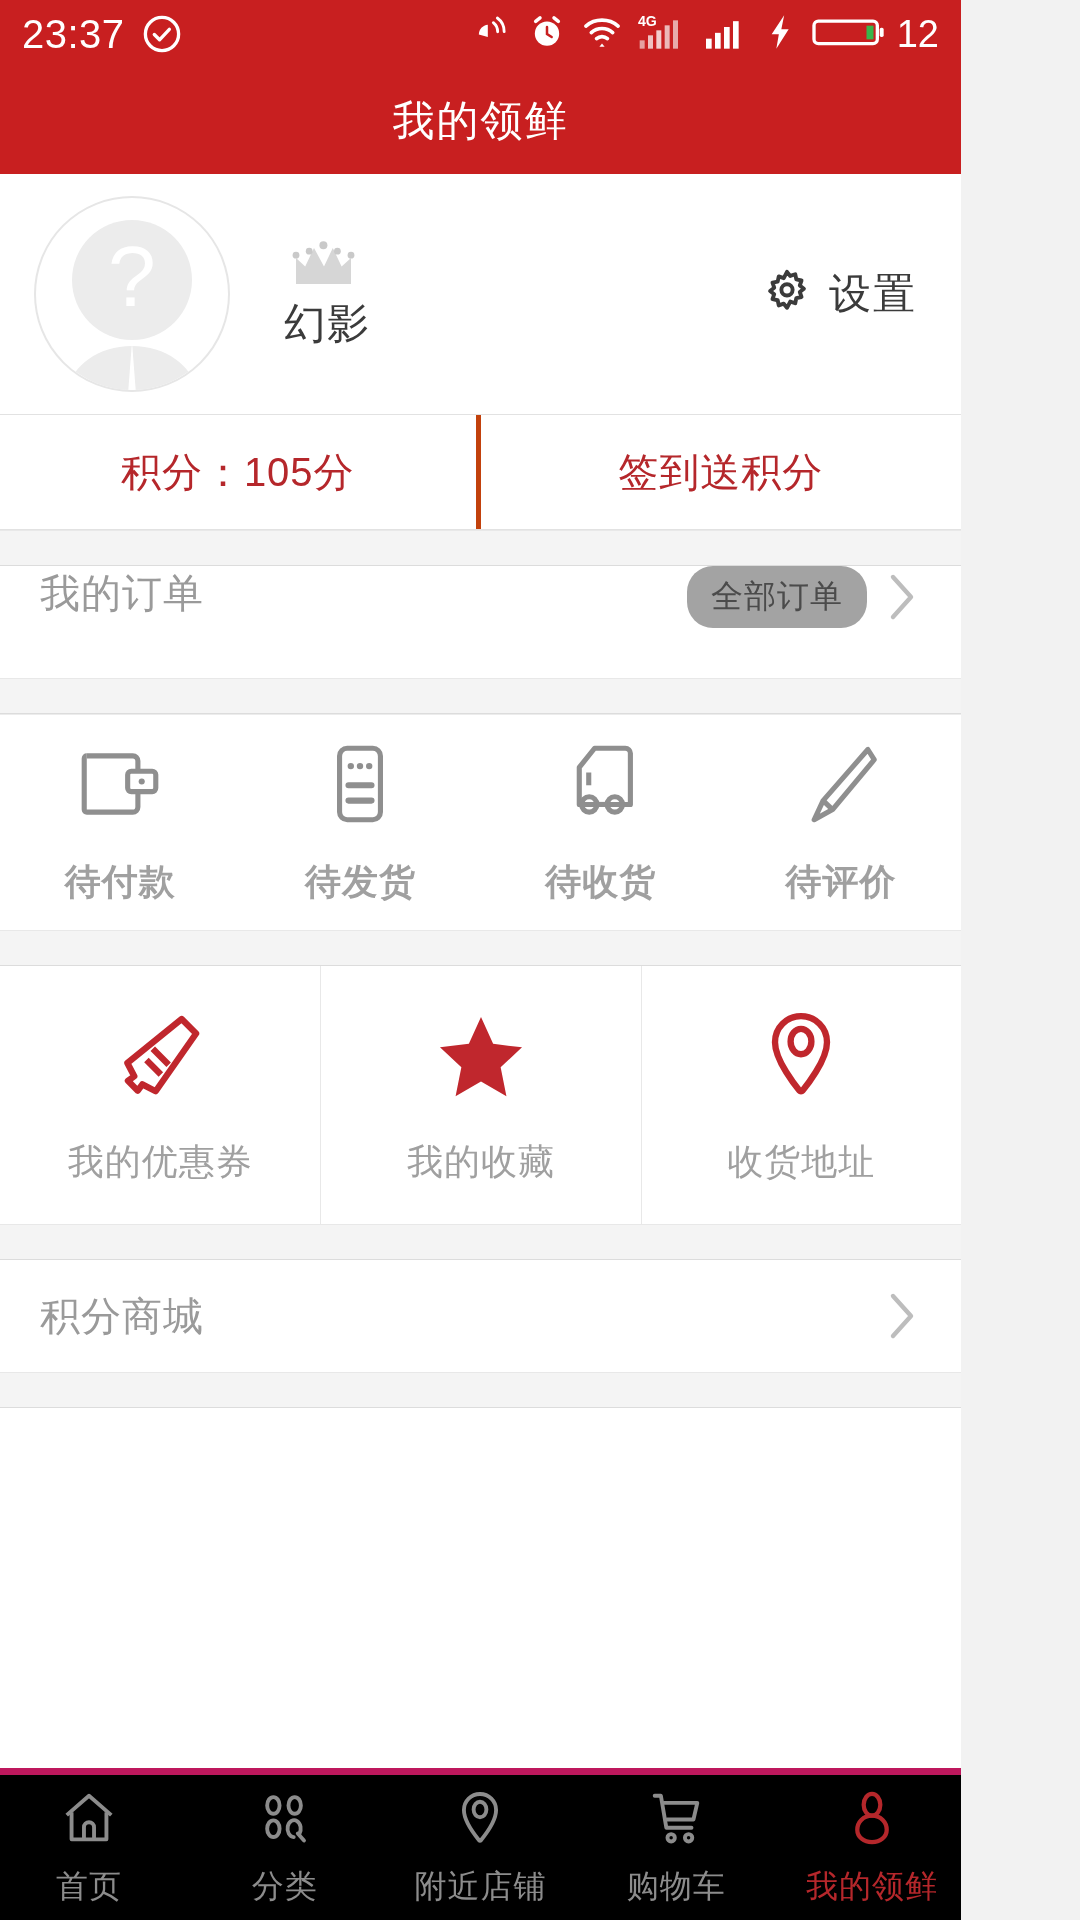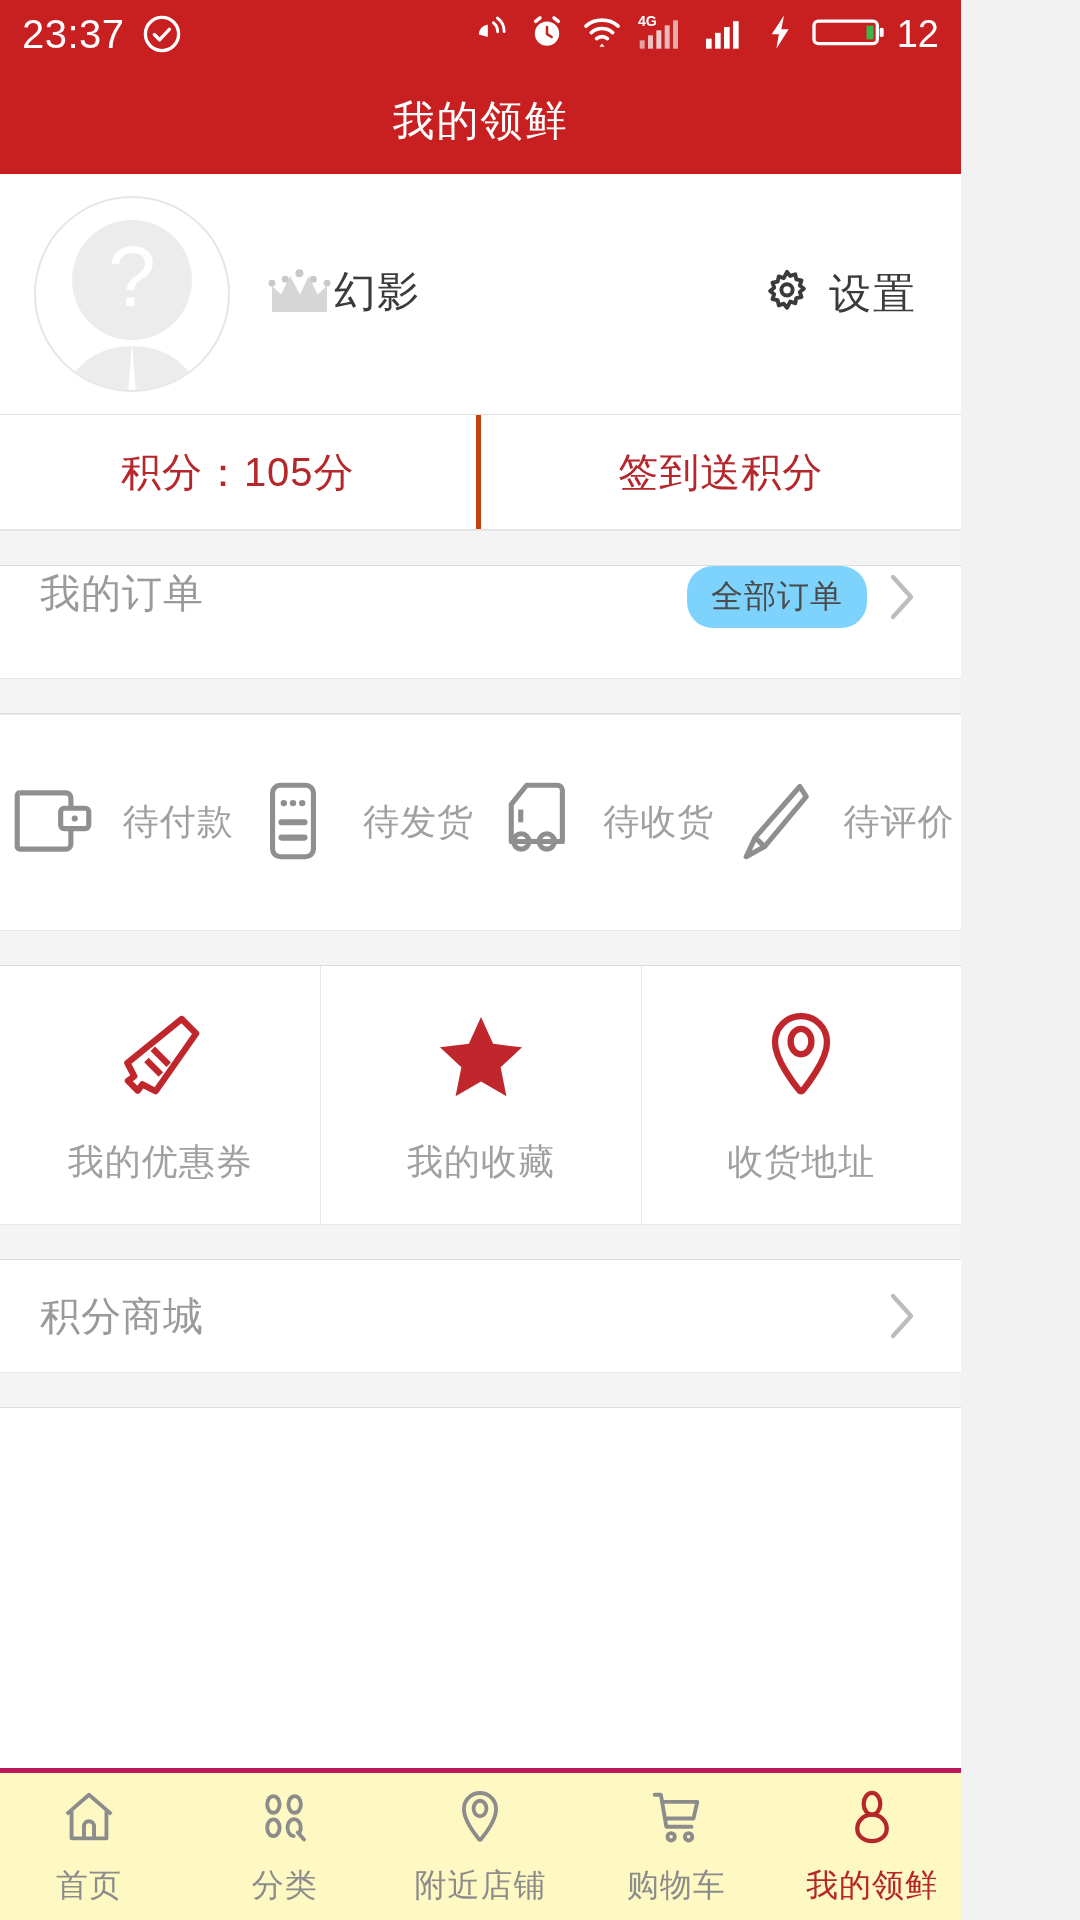--- a/index.html
+++ b/index.html
@@ -33,21 +33,21 @@
   .profile {
     background:#ffffff; flex:0 0 240px; display:flex; align-items:center;
     padding:0 34px; position:relative;
   }
   .avatar {
     width:196px; height:196px; border-radius:50%;
     border:2px solid #e6e6e6; background:#ffffff;
     overflow:hidden; position:relative; flex:0 0 196px;
   }
   .avatar svg { position:absolute; left:0; top:0; }
-  .uname-wrap { margin-left:30px; display:flex; flex-direction:row; align-items:flex-start; }
+  .uname-wrap { margin-left:54px; display:flex; flex-direction:column; align-items:flex-start; }
   .crown { margin-left:6px; margin-bottom:4px; }
   .uname { font-size:42px; color:#3b3b3b; letter-spacing:1px; }
   .settings {
     position:absolute; right:44px; top:50%; transform:translateY(-50%);
     display:flex; align-items:center; gap:16px;
   }
   .settings-label { font-size:42px; color:#3b3b3b; letter-spacing:2px; }
 
   
   .points-row {
@@ -64,33 +64,33 @@
   .band { flex:0 0 36px; background:#f4f4f4; border-top:1px solid #e8e8e8; border-bottom:1px solid #dcdcdc; }
 
   
   .orders-head {
     flex:0 0 112px; background:#ffffff; display:flex; align-items:flex-start;
     padding:0 40px; position:relative;
   }
   .orders-title { font-size:40px; color:#9a9a9a; letter-spacing:1px; }
   .orders-right { margin-left:auto; display:flex; align-items:center; gap:14px; }
   .all-orders-badge {
-    background:#7dd3fc; color:#4b4b4b; font-size:32px;
+    background:#a3a3a3; color:#4b4b4b; font-size:32px;
     padding:9px 24px; border-radius:26px; letter-spacing:1px;
   }
   .chev { display:flex; align-items:center; }
 
   
   .status-grid {
     flex:0 0 216px; background:#ffffff; display:flex;
     border-top:1px solid #ececec;
   }
   .status-cell {
-    flex:1 1 25%; display:flex; flex-direction:row;
-    align-items:center; justify-content:center; gap:24px;
+    flex:1 1 25%; display:flex; flex-direction:column;
+    align-items:center; justify-content:center; gap:24px;font-weight:bold;
   }
   .status-label { font-size:36px; color:#a0a0a0; letter-spacing:1px; }
 
   
   .svc-grid { flex:0 0 258px; background:#ffffff; display:flex; }
   .svc-cell {
     flex:1 1 33.333%; display:flex; flex-direction:column;
     align-items:center; justify-content:center; gap:26px;
   }
   .svc-cell + .svc-cell { border-left:1px solid #e8e8e8; }
@@ -101,22 +101,22 @@
     flex:0 0 112px; background:#ffffff; display:flex; align-items:center;
     padding:0 40px;
   }
   .mall-title { font-size:40px; color:#9a9a9a; letter-spacing:1px; }
   .mall-chev { margin-left:auto; display:flex; align-items:center; }
 
   .filler { flex:1 1 auto; background:#ffffff; }
 
   
   .bottomnav {
-    flex:0 0 152px; background:#fef9c3; display:flex;
-    border-top:5px solid #be185d;
+    flex:0 0 152px; background:#000000; display:flex;
+    border-top:7px solid #be185d;
     gap:18px;
   }
   .nav-item {
     flex:1 1 20%; display:flex; flex-direction:column;
     align-items:center; justify-content:center; gap:12px;
   }
   .nav-label { font-size:32px; color:#8c8c8c; letter-spacing:1px; }
   .nav-item.active .nav-label { color:#b5272b; }
 </style>
 </head>

